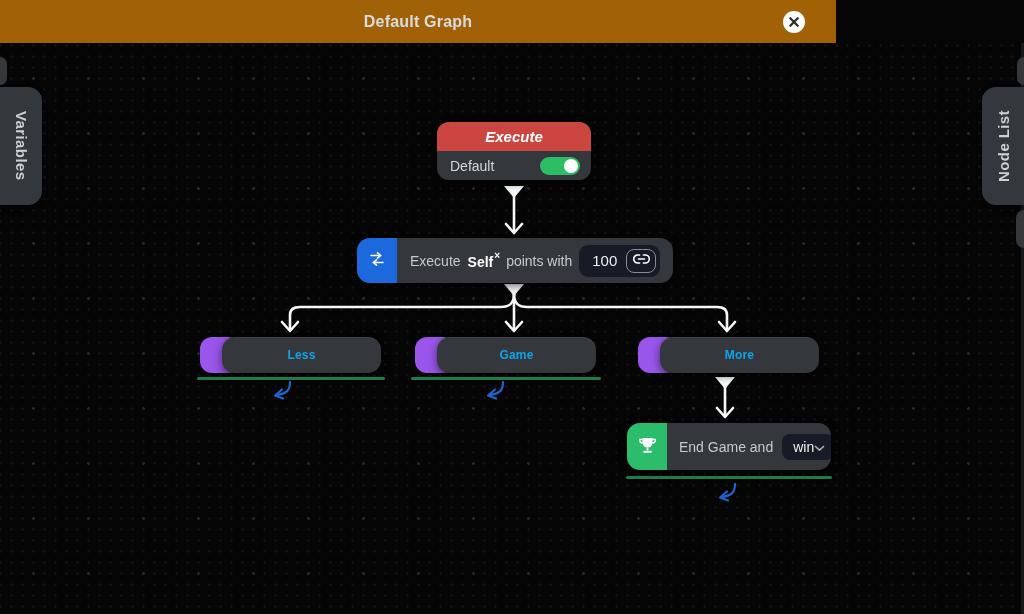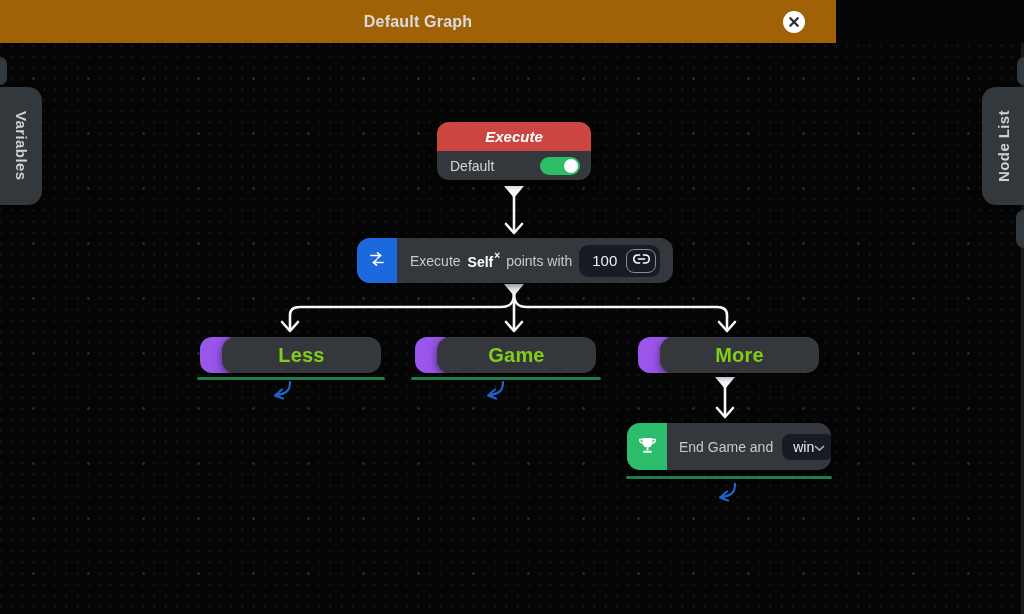--- a/index.html
+++ b/index.html
@@ -75,21 +75,21 @@
   .value-chip .val { color:#eceeef; font-size:15px; }
   .link-btn { width:30px; height:24px; border:1.6px solid #878d93; border-radius:8px;
     background:transparent; display:flex; align-items:center; justify-content:center; cursor:pointer; }
 
   
   .branch-cap { position:absolute; width:40px; height:36px; background:#9a55ea;
     border-radius:12px; }
   .branch-pill { position:absolute; width:159px; height:36px; background:#34383d;
     border-radius:13px; display:flex; align-items:center; justify-content:center;
     box-shadow:0 3px 8px rgba(0,0,0,.55), inset 0 1px 0 rgba(255,255,255,.05); cursor:pointer; }
-  .branch-pill span { color:#84cc16; font-weight:700; font-size:20px; letter-spacing:.2px; }
+  .branch-pill span { color:#0ea5e9; font-weight:700; font-size:12px; letter-spacing:.2px; }
 
   .greenline { position:absolute; height:3px; background:#217c4b; border-radius:2px; }
   .ret-arrow { position:absolute; width:32px; height:20px; }
 
   
   .endgame { left:627px; top:423px; width:204px; height:47px; border-radius:13px;
     background:#34383d; display:flex; align-items:stretch; overflow:hidden; }
   .cap-green { background:#2bbc6c; }
   .eg-text { display:flex; align-items:center; gap:9px; padding:0 10px 0 12px; flex:1; white-space:nowrap; }
   .dd-chip { margin-left:auto; height:26px; background:#171b25; border-radius:8px;

